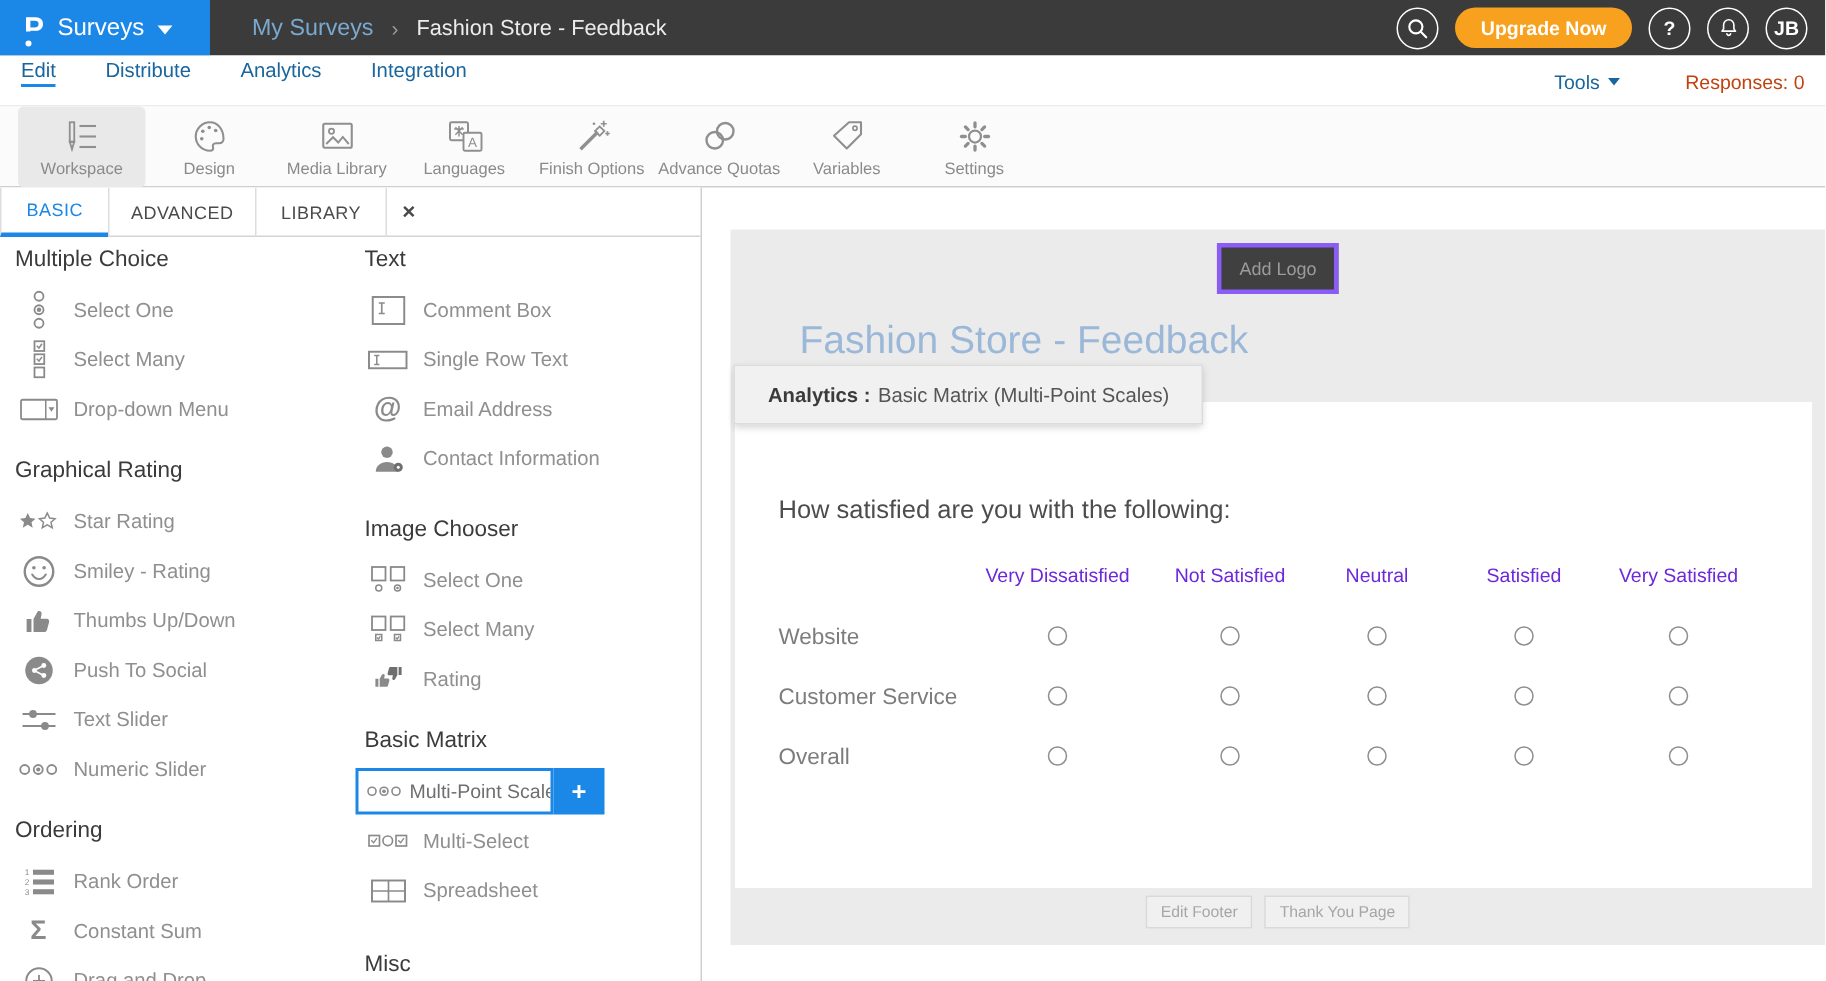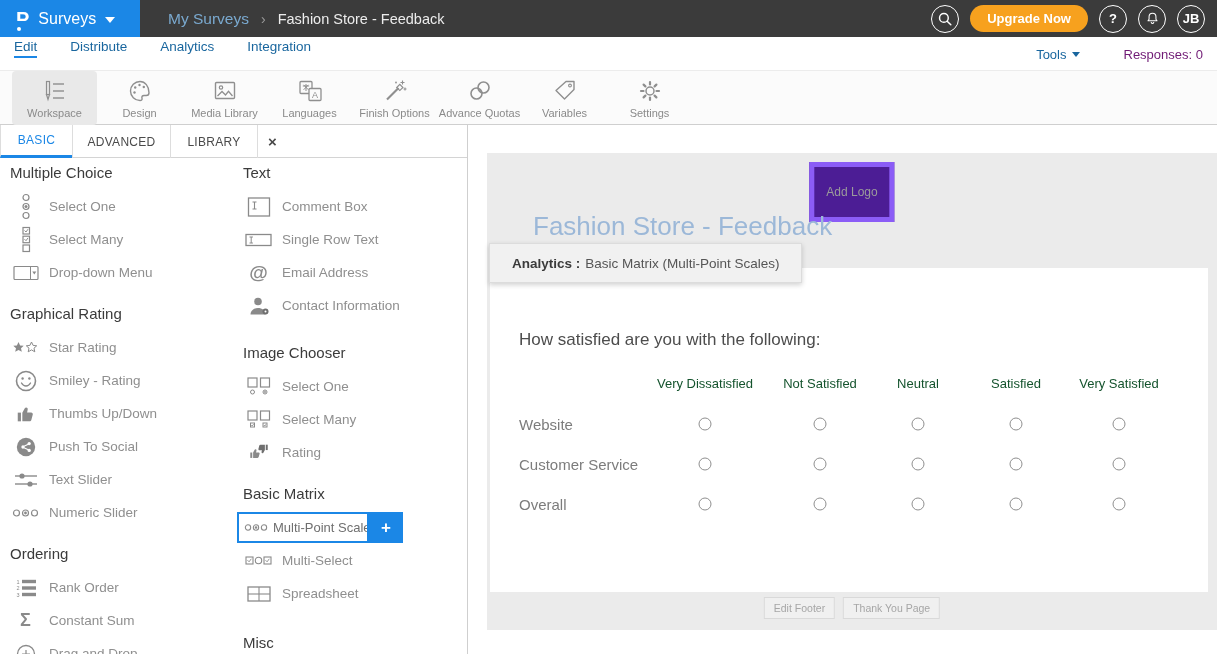--- a/index.html
+++ b/index.html
@@ -25,21 +25,21 @@
   .upgrade-btn { height:27px; background:#f7a11e; color:#fff; font-weight:bold; font-size:13px; border:none; border-radius:14px; padding:0 17px; cursor:pointer; }
 
   
   .navrow { position:absolute; left:0; top:37px; width:1217px; height:34px; background:#fff; border-bottom:1px solid #ececec; }
   .nav-tabs { position:absolute; left:14px; top:0; height:48px; display:flex; gap:33px; align-items:flex-start; }
   .nav-tab { color:#19669e; font-size:13.5px; cursor:pointer; padding:2px 0; }
   .nav-tab.active { border-bottom:2px solid #1b87e6; }
   .nav-right { position:absolute; right:14px; top:0; height:34px; display:flex; gap:30px; align-items:center; }
   .tools-link { color:#19669e; font-size:13px; cursor:pointer; display:flex; gap:5px; align-items:center; }
   .tools-link .caret-down { border-top-color:#19669e; border-left-width:4px; border-right-width:4px; border-top-width:5px; margin-top:1px; }
-  .responses-link { color:#701a75; font-size:13px; cursor:pointer;padding-left:14px; }
+  .responses-link { color:#c2410c; font-size:13px; cursor:pointer;padding-left:14px; }
 
   
   .toolbar { position:absolute; left:0; top:71px; width:1217px; height:54px; background:#fbfbfb; border-bottom:1px solid #cfcfcf; }
   .tool-strip { position:absolute; left:12px; top:0; display:flex; }
   .tool-item { width:85px; height:54px; display:flex; flex-direction:column; align-items:center; justify-content:center; gap:3px; cursor:pointer; border-radius:4px; }
   .tool-item.active { background:#e9e9e9; }
   .tool-item .tlabel { font-size:11px; color:#8a8a8a; }
   .tool-item .ticon { height:27px; display:flex; align-items:flex-end; }
   .url-box { position:absolute; left:833px; top:86px; width:280px; height:27px; border:1px solid #c9c9c9; background:#fff; display:flex; align-items:center; }
   .url-input { border:none; outline:none; flex:1; font-size:12.5px; color:#555; padding:0 6px; font-family:inherit; background:transparent; min-width:0; }
@@ -64,28 +64,28 @@
   .qitem { height:33px; display:flex; align-items:center; gap:10px; padding-left:12px; cursor:pointer; }
   .qitem .qlabel { font-size:13.5px; color:#8f8f8f; white-space:nowrap; }
   .icon { display:flex; align-items:center; justify-content:center; width:27px; flex:0 0 27px; }
   .glyph { color:#8a8a8a; }
   .sel-wrap { position:relative; margin-left:4px; width:132px; height:31px; border:2px solid #1b87e6; background:#fff; display:flex; align-items:center; gap:5px; padding-left:5px; cursor:pointer; }
   .sel-wrap .qlabel { font-size:13px; color:#6f6f6f; white-space:nowrap; overflow:hidden; }
   .plus-btn { position:absolute; left:130px; top:-2px; width:34px; height:31px; background:#1b87e6; color:#fff; border:none; font-size:17px; font-weight:bold; display:flex; align-items:center; justify-content:center; cursor:pointer; }
 
   
   .preview-bg { position:absolute; left:487px; top:153px; width:730px; height:477px; background:#ebebeb; }
-  .add-logo-btn { position:absolute; left:50%; transform:translateX(-50%); top:9px; padding:18px 12px; background:#4c1d95; border:5px solid #8b5cf6; color:#9b9b9b; font-size:12px; cursor:pointer; font-family:inherit; }
+  .add-logo-btn { position:absolute; left:50%; transform:translateX(-50%); top:9px; padding:7px 12px; background:#404040; border:3px solid #8b5cf6; color:#9b9b9b; font-size:12px; cursor:pointer; font-family:inherit; }
   .survey-title { position:absolute; left:46px; top:58px; font-size:26px; color:#9cb8d8; }
   .preview-tip { position:absolute; left:2px; top:90px; width:313px; height:40px; background:#f1f1f1; border:1px solid #dcdcdc; box-shadow:0 2px 5px rgba(0,0,0,.18); z-index:5; display:flex; align-items:center; padding-left:22px; gap:5px; font-size:13.5px; }
   .tip-bold { font-weight:bold; color:#3b3b3b; }
   .tip-val { color:#555; }
   .qpanel { position:absolute; left:3px; top:115px; width:718px; height:324px; background:#fff; z-index:1; }
   .question-text { position:absolute; left:29px; top:62px; font-size:17px; color:#4d4d4d; }
-  .mcol-head { position:absolute; top:108px; transform:translateX(-50%); font-size:13px; color:#14532d; white-space:nowrap; }
+  .mcol-head { position:absolute; top:108px; transform:translateX(-50%); font-size:13px; color:#6d28d9; white-space:nowrap; }
   .mrow-label { position:absolute; left:29px; font-size:15px; color:#7c7c7c; }
   .mradio { position:absolute; width:13px; height:13px; border:1px solid #8f8f8f; border-radius:50%; background:#fff; transform:translate(-50%,-50%); cursor:pointer; }
   .pv-footer { position:absolute; left:50%; transform:translateX(-50%); top:444px; display:flex; gap:8px; }
   .pv-footer button { padding:4px 9px; font-size:10.5px; color:#a6a6a6; background:#f0f0f0; border:1px solid #d9d9d9; cursor:pointer; font-family:inherit; }
 </style>
 </head>
 <body>
 
 <div id="app">
 

